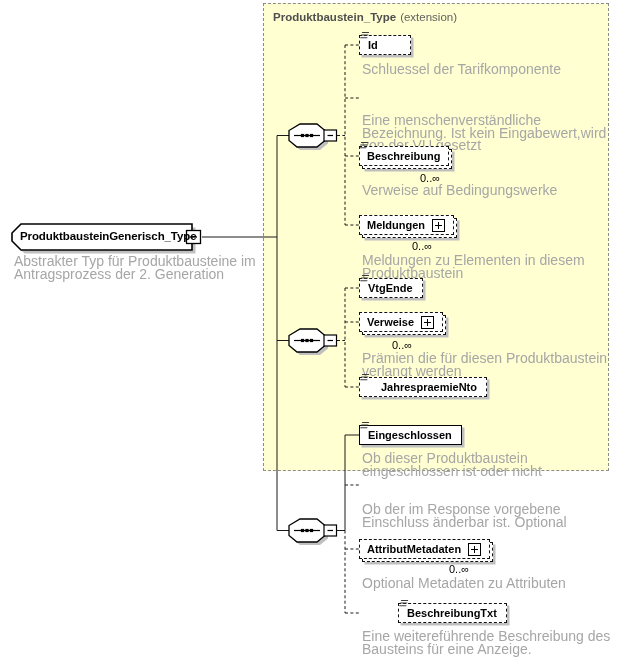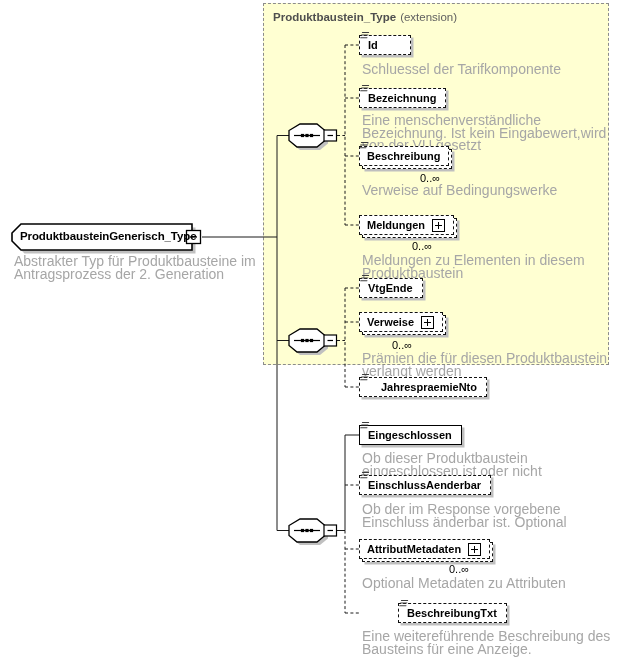--- a/index.html
+++ b/index.html
@@ -3,21 +3,21 @@
 <meta charset="utf-8">
 <style>
   html,body{margin:0;padding:0;background:#fff;}
   #stage{
     position:relative;width:620px;height:658px;overflow:hidden;
     font-family:"Liberation Sans","DejaVu Sans",sans-serif;
     background:#fff;
   }
   
   .ext-box{
-    position:absolute;left:263px;top:3px;width:346px;height:362px;
+    position:absolute;left:263px;top:3px;width:346px;height:468px;
     background:#FFFFD2;border:1px dashed #8c8c8c;box-sizing:border-box;
   }
   .ext-header{position:absolute;left:9px;top:7px;font-size:11.5px;white-space:nowrap;}
   .ext-title{font-weight:bold;color:#4f4f4f;}
   .ext-suffix{color:#5f5f5f;margin-left:4px;}
 
   
   svg.overlay{position:absolute;left:0;top:0;z-index:2;}
 
   
@@ -119,24 +119,20 @@
 
   <div class="root-title">ProduktbausteinGenerisch_Type</div>
   <div class="anno" style="left:14px;top:255px;width:256px;">Abstrakter Typ für Produktbausteine im Antragsprozess der 2. Generation</div>
 
   <div class="ebox" style="left:359px;top:35px;">
     <span class="cicon"></span>
     <span class="lbl">Id</span>
   </div>
   <div class="anno" style="left:362px;top:63px;">Schluessel der Tarifkomponente</div>
 
-  <div class="ebox" style="left:359px;top:88px;">
-    <span class="cicon"></span>
-    <span class="lbl">Bezeichnung</span>
-  </div>
   <div class="anno" style="left:362px;top:114px;width:248px;">Eine menschenverständliche Bezeichnung. Ist kein Eingabewert,wird von der VU gesetzt</div>
 
   <div class="ebox multi" style="left:359px;top:146px;">
     <span class="ghost"></span>
     <span class="face"></span>
     <span class="cicon"></span>
     <span class="lbl">Beschreibung</span>
   </div>
   <span class="occ" style="left:420px;top:172px;">0..∞</span>
   <div class="anno" style="left:362px;top:184px;">Verweise auf Bedingungswerke</div>
@@ -168,24 +164,20 @@
     <span class="cicon"></span>
     <span class="lbl">JahrespraemieNto</span>
   </div>
 
   <div class="ebox required" style="left:359px;top:425px;">
     <span class="cicon"></span>
     <span class="lbl">Eingeschlossen</span>
   </div>
   <div class="anno" style="left:362px;top:452px;">Ob dieser Produktbaustein eingeschlossen ist oder nicht</div>
 
-  <div class="ebox" style="left:359px;top:475px;">
-    <span class="cicon"></span>
-    <span class="lbl">EinschlussAenderbar</span>
-  </div>
   <div class="anno" style="left:362px;top:503px;width:258px;">Ob der im Response vorgebene Einschluss änderbar ist. Optional</div>
 
   <div class="ebox multi" style="left:359px;top:539px;">
     <span class="ghost"></span>
     <span class="face"></span>
     <span class="lbl">AttributMetadaten</span>
     <span class="plus"></span>
   </div>
   <span class="occ" style="left:449px;top:563px;">0..∞</span>
   <div class="anno" style="left:362px;top:577px;">Optional Metadaten zu Attributen</div>

